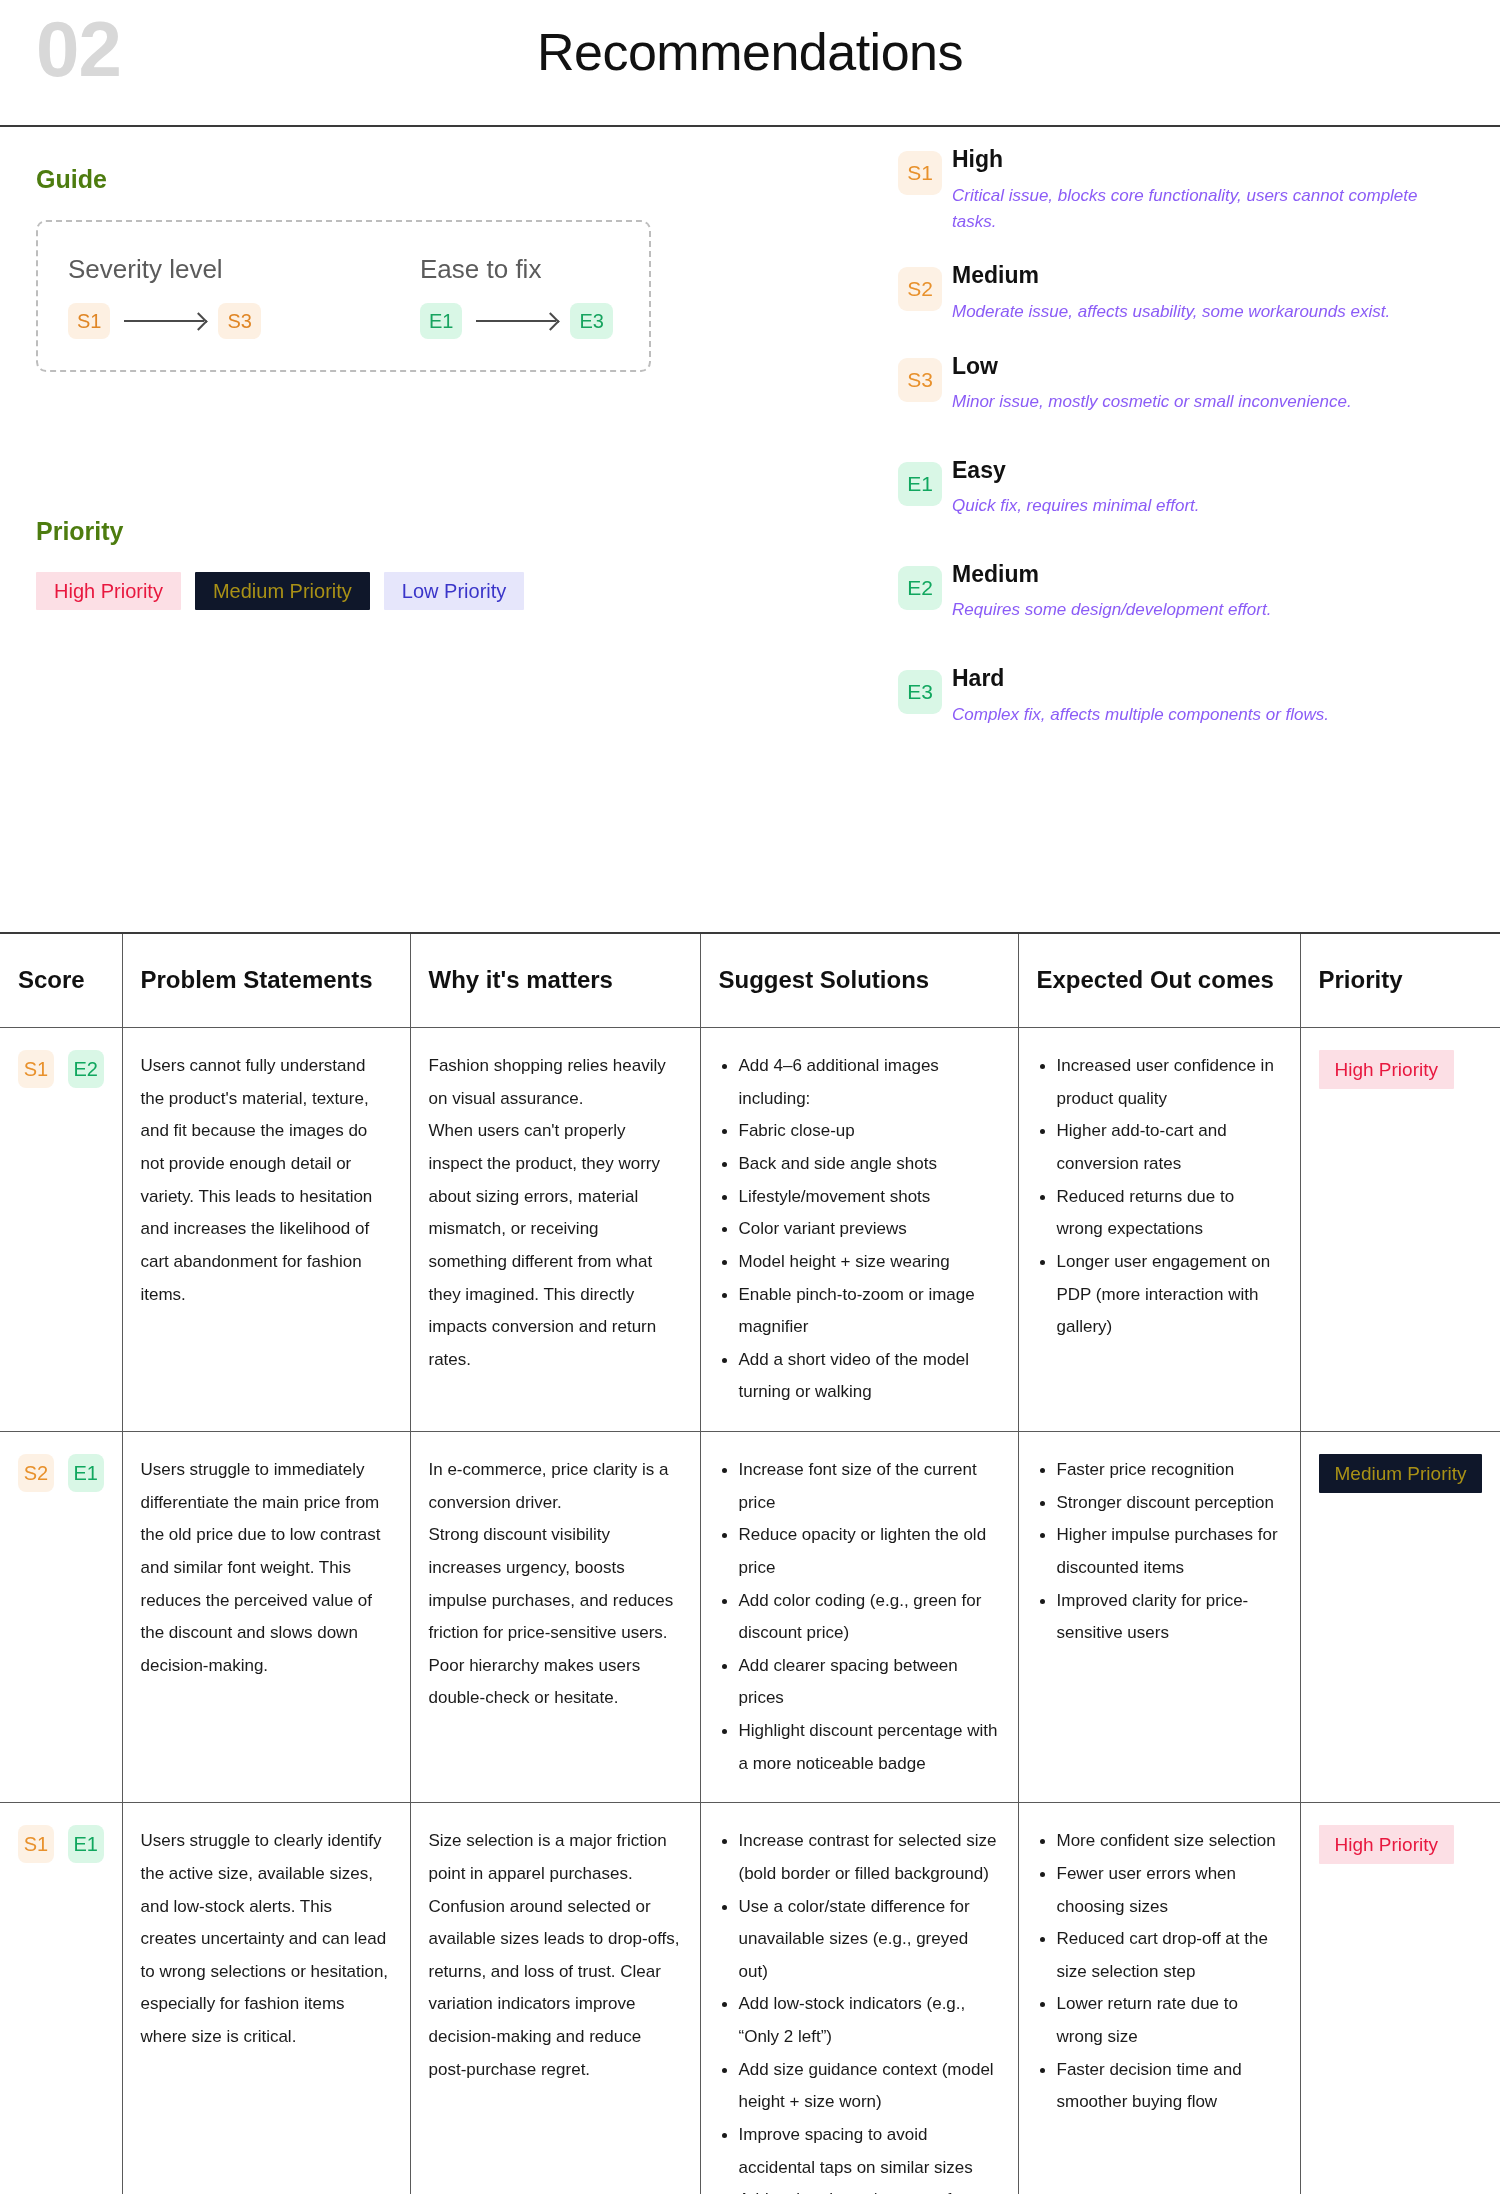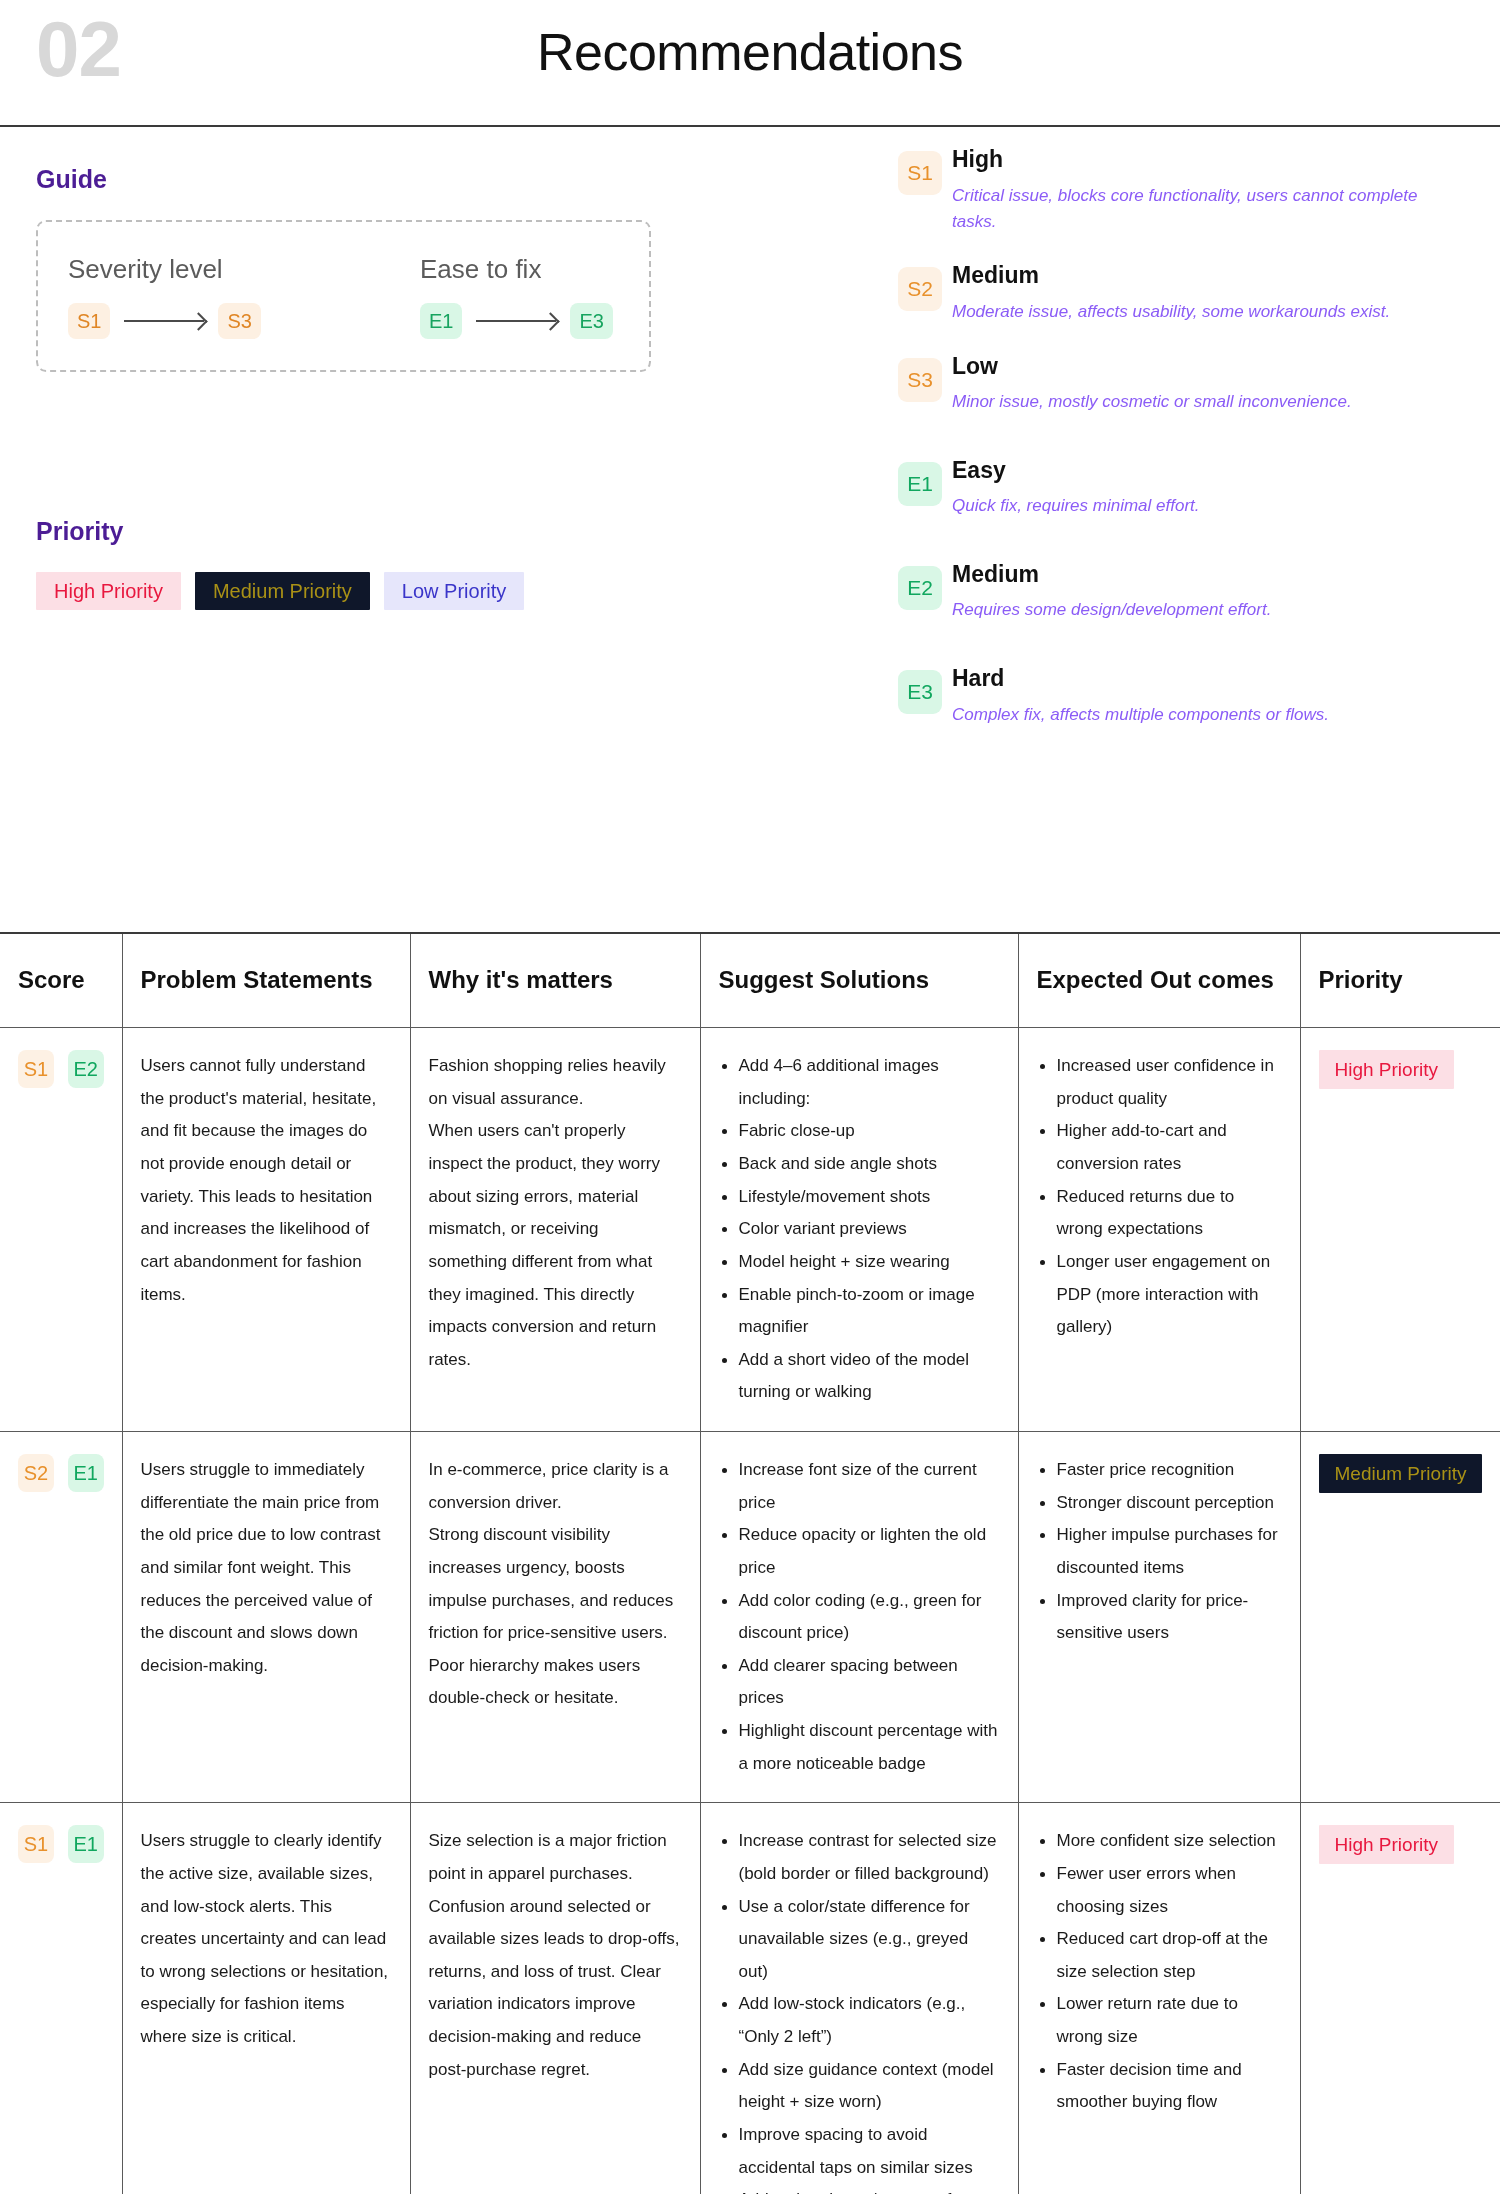--- a/index.html
+++ b/index.html
@@ -57,21 +57,21 @@
   }
   .guide-col {
     position: absolute;
     left: 36px;
     top: 38px;
     width: 620px;
   }
   .section-heading {
     font-size: 25px;
     font-weight: 700;
-    color: #4c1d95;
+    color: #4d7c0f;
     margin-bottom: 26px;
   }
   .guide-box {
     border: 2px dashed #bdbdbd;
     border-radius: 10px;
     width: 615px;
     height: 152px;
     display: flex;
     align-items: center;
   }
@@ -388,21 +388,21 @@
       <tbody>
 
         <tr>
           <td class="score-cell">
             <div class="score-chips">
               <span class="score-chip s">S1</span>
               <span class="score-chip e">E2</span>
             </div>
           </td>
           <td>
-            <p class="para">Users cannot fully understand the product's material, hesitate, and fit because the images do not provide enough detail or variety. This leads to hesitation and increases the likelihood of cart abandonment for fashion items.</p>
+            <p class="para">Users cannot fully understand the product's material, texture, and fit because the images do not provide enough detail or variety. This leads to hesitation and increases the likelihood of cart abandonment for fashion items.</p>
           </td>
           <td>
             <p class="para">Fashion shopping relies heavily on visual assurance.
  When users can't properly inspect the product, they worry about sizing errors, material mismatch, or receiving something different from what they imagined. This directly impacts conversion and return rates.</p>
           </td>
           <td>
             <ul class="cell-list">
               <li>Add 4–6 additional images including:</li>
               <li>Fabric close-up</li>
               <li>Back and side angle shots</li>

